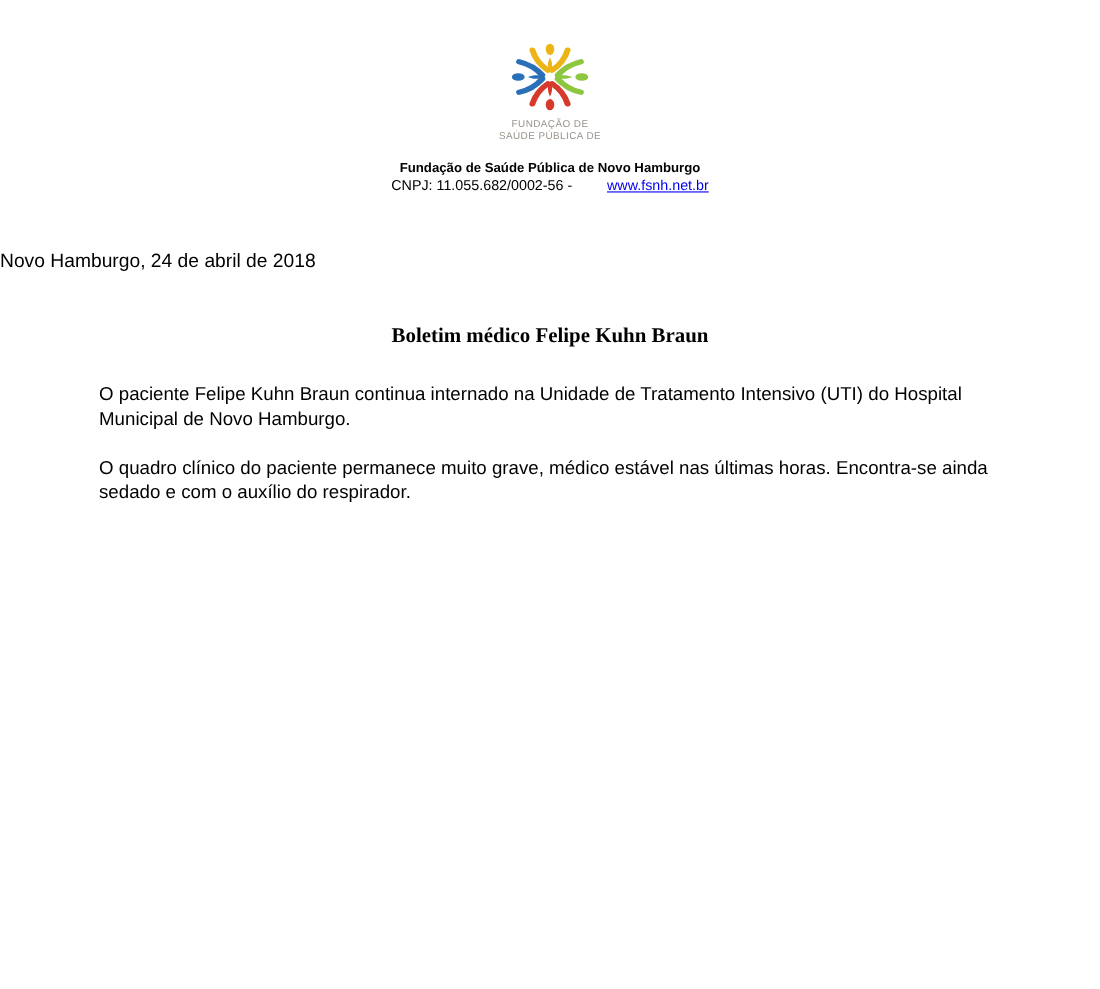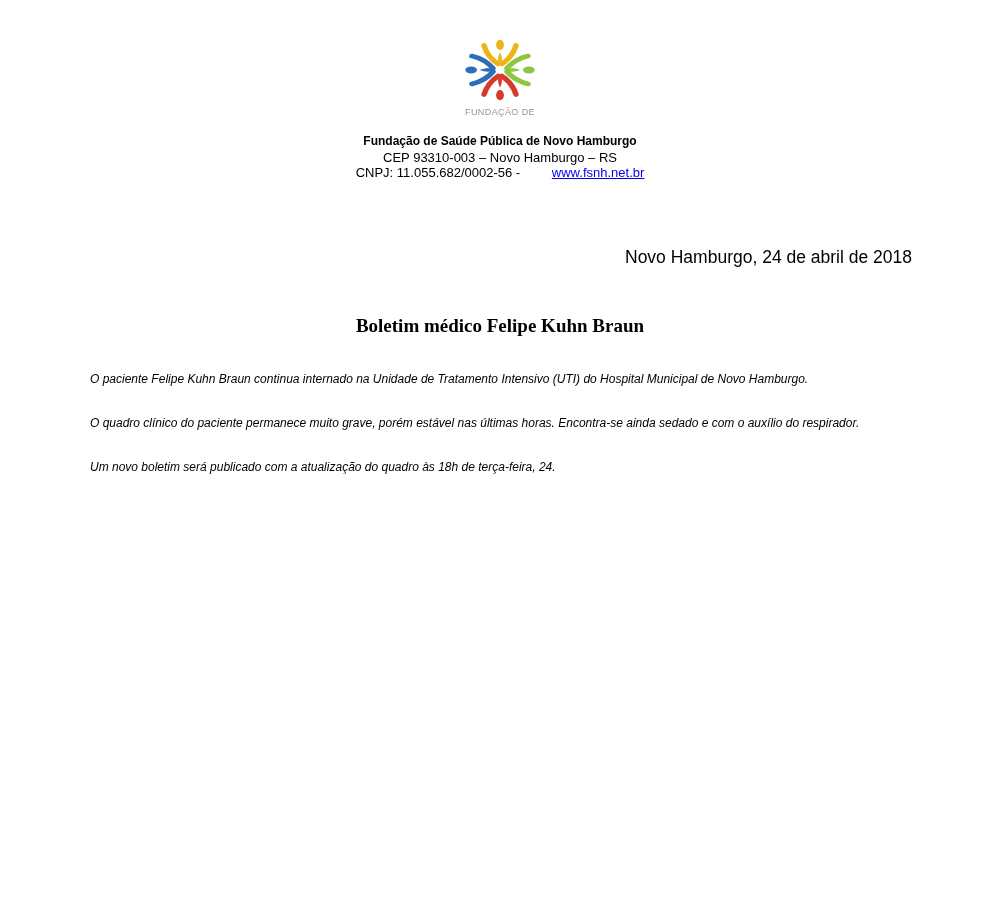--- a/index.html
+++ b/index.html
@@ -26,40 +26,38 @@
     margin-top:16px;
     text-align:center;
     font-size:13px; line-height:15.5px;
     color:#000000;
   }
   .org-name { font-weight:bold; font-size:12px; }
   .org-link { color:#0000ee; text-decoration:underline;margin-left:28px; }
 
   
   .date-line {
-    margin-top:65px; margin-right:88px;
-    text-align:right;
+    margin-top:50px; margin-right:88px;
     font-size:17.5px; line-height:22px;
   }
 
   
   .doc-title {
     margin-top:46px;
     text-align:center;
     font-family:"Liberation Serif", serif;
     font-size:19px; line-height:24px;
     font-weight:bold;
   }
 
   
   .body-text {
     margin:30px 88px 0 90px;
-    font-size:12px; line-height:22.4px;
+    font-size:17px; line-height:22.4px;
     text-align:left;
-    font-style:italic;
   }
   .body-text p { margin:0 0 22px 0; }
 </style>
 </head>
 <body>
 
 <div class="page">
 
   <div class="logo-wrap">
     <svg class="logo-mark" width="78" height="68" viewBox="0 0 100 100" preserveAspectRatio="none" xmlns="http://www.w3.org/2000/svg">
@@ -87,32 +85,31 @@
 
       <g fill="#2A70B8" stroke="#2A70B8" transform="rotate(270 50 50)">
         <ellipse cx="50" cy="13" rx="5" ry="7.5" stroke="none"></ellipse>
         <path d="M47.5,41 C41,36 33,27 29.5,14" fill="none" stroke-width="7" stroke-linecap="round"></path>
         <path d="M52.5,41 C59,36 67,27 70.5,14" fill="none" stroke-width="7" stroke-linecap="round"></path>
         <path d="M50,24 C46.5,32 47,38 50,44 C53,38 53.5,32 50,24 Z" stroke="none"></path>
       </g>
     </svg>
     <div class="logo-caption">
       <div>FUNDAÇÃO DE</div>
+      <div>SAÚDE PÚBLICA DE</div>
     </div>
   </div>
 
   <div class="org-header">
     <div class="org-name">Fundação de Saúde Pública de Novo Hamburgo</div>
-    <div>CEP 93310-003 – Novo Hamburgo – RS</div>
     <div><span>CNPJ: 11.055.682/0002-56 - </span><a class="org-link" href="#">www.fsnh.net.br</a></div>
   </div>
 
   <div class="date-line">Novo Hamburgo, 24 de abril de 2018</div>
 
   <div class="doc-title">Boletim médico Felipe Kuhn Braun</div>
 
   <div class="body-text">
     <p>O paciente Felipe Kuhn Braun continua internado na Unidade de Tratamento Intensivo (UTI) do Hospital Municipal de Novo Hamburgo.</p>
-    <p>O quadro clínico do paciente permanece muito grave, porém estável nas últimas horas. Encontra-se ainda sedado e com o auxílio do respirador.</p>
-    <p>Um novo boletim será publicado com a atualização do quadro às 18h de terça-feira, 24.</p>
+    <p>O quadro clínico do paciente permanece muito grave, médico estável nas últimas horas. Encontra-se ainda sedado e com o auxílio do respirador.</p>
   </div>
 
 </div>
 
 </body></html>

